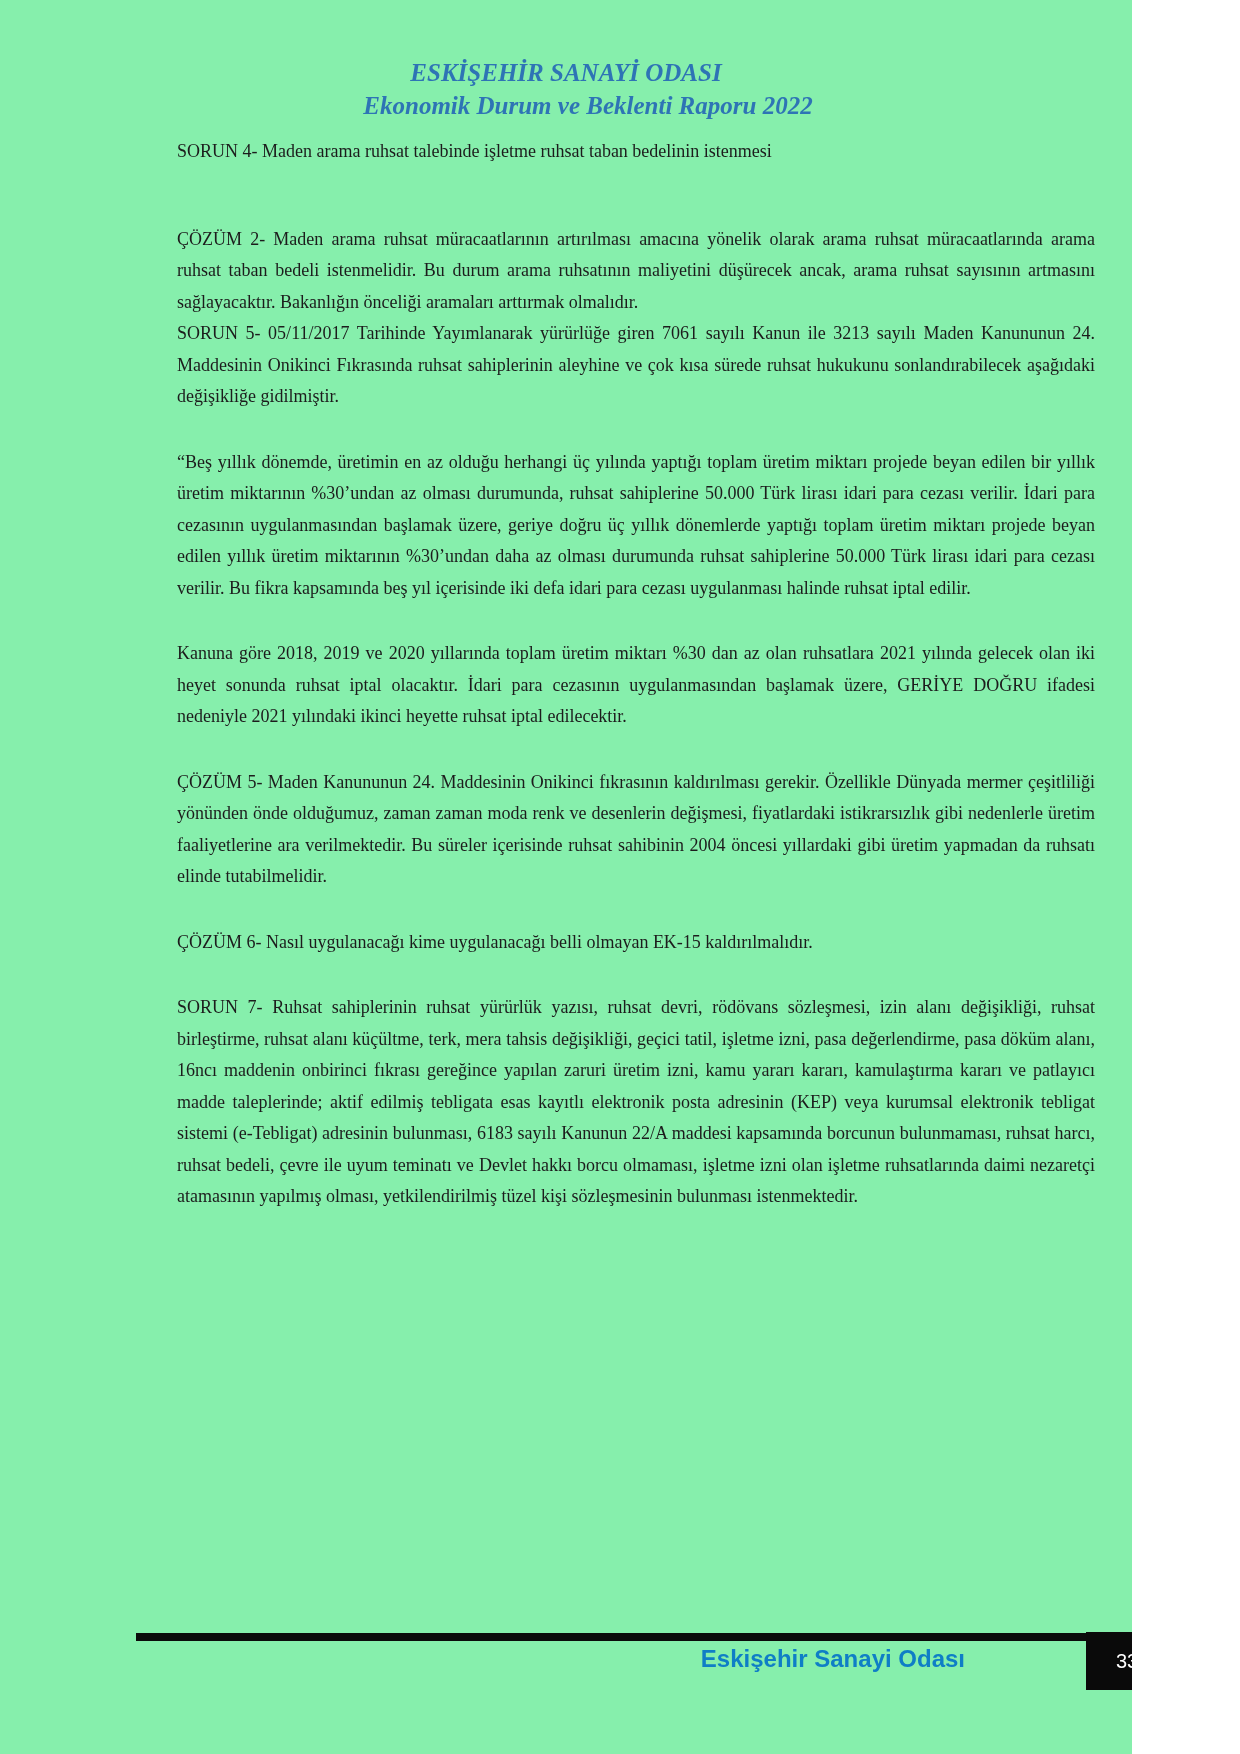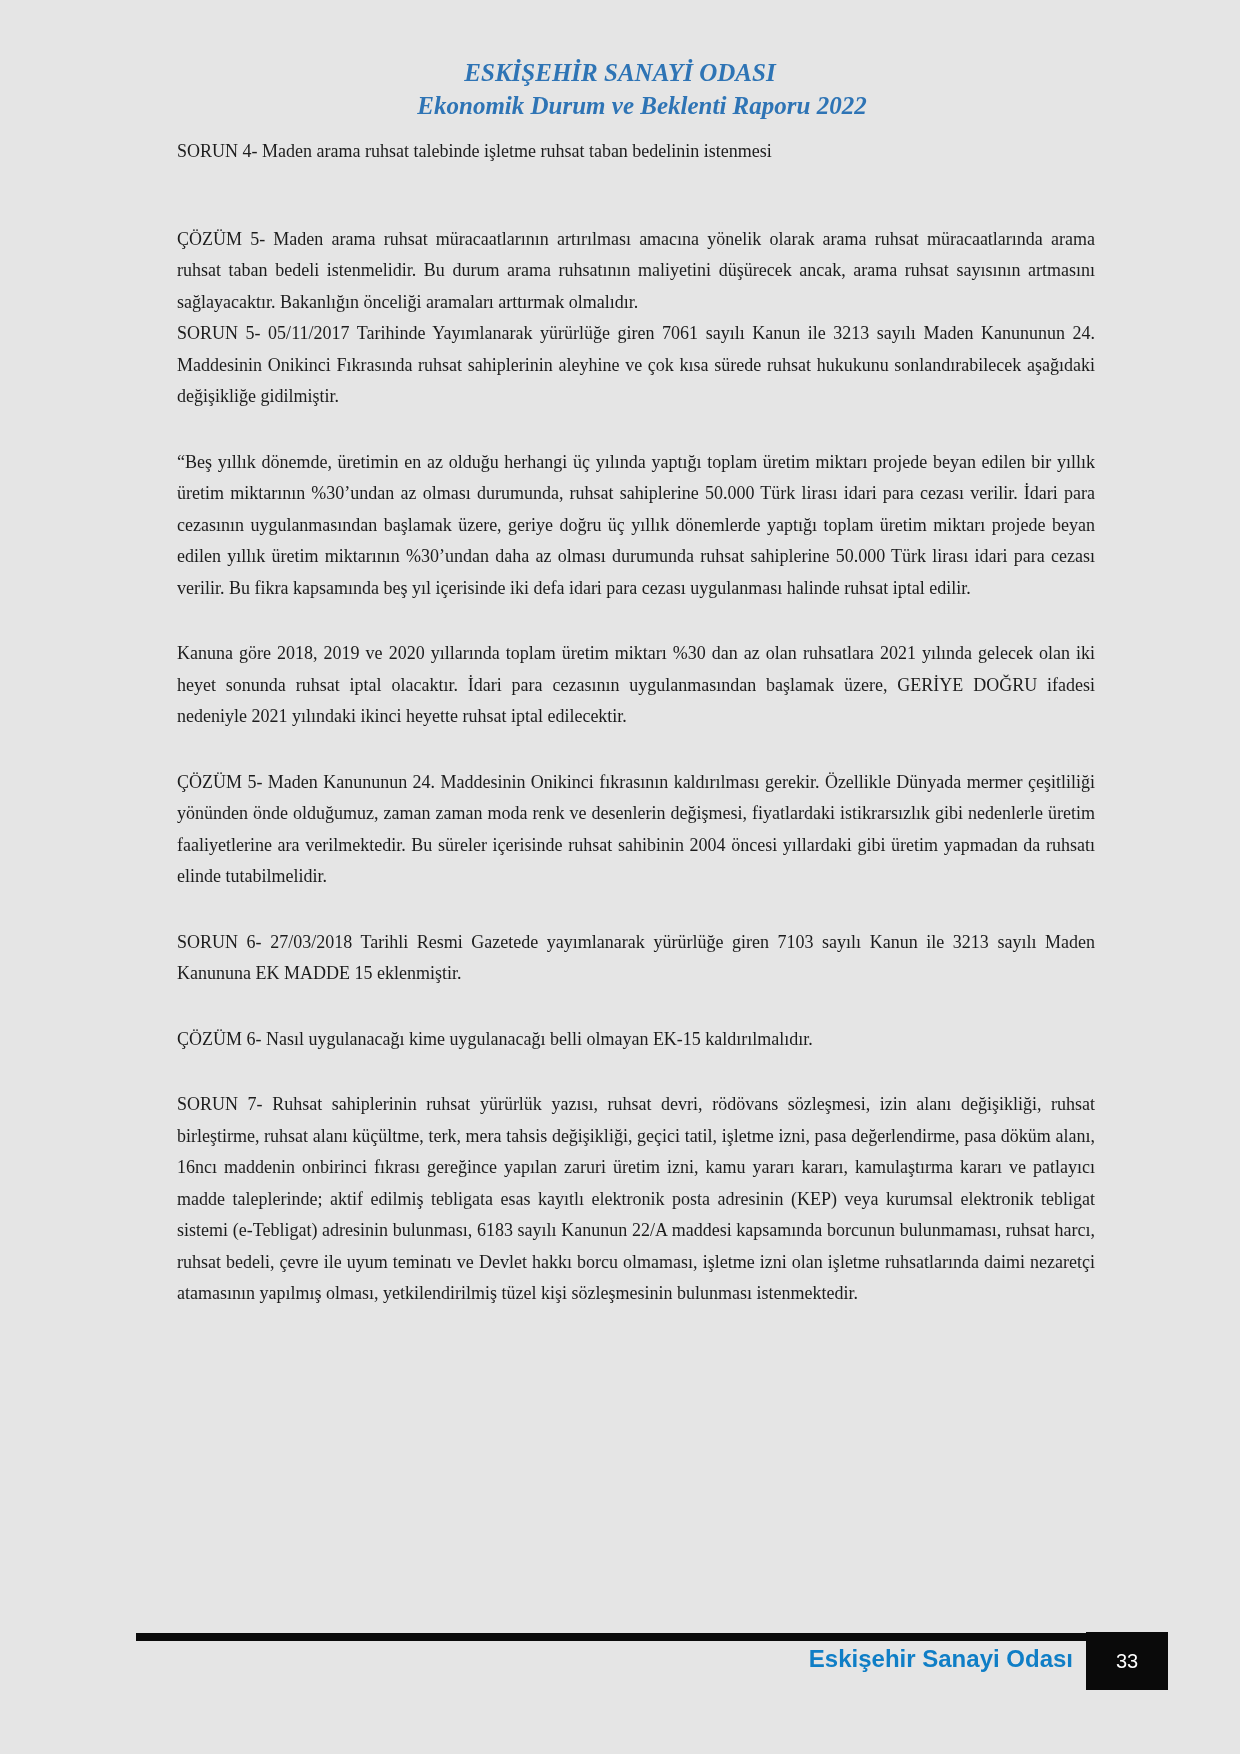--- a/index.html
+++ b/index.html
@@ -2,23 +2,23 @@
 <html lang="tr" style="--header-blue: #2E74B5; --footer-blue: #0F7EC6; --footer-rule: #0B0B0B; --page-box-bg: #0A0A0A; --page-box-text: #FFFFFF; --body-text: #1C1C1C;"><head>
 <meta charset="utf-8">
 <style>
   html, body {
     margin: 0;
     padding: 0;
     background: #ffffff;
   }
   .page {
     position: relative;
-    width: 1240px;
+    width: 1132px;
     height: 1754px;
-    background: #e5e5e5;
+    background: #86efac;
     overflow: hidden;
     font-family: "Liberation Serif", serif;
     color: var(--body-text, #1c1c1c);
   }
   .doc-header {
     padding-top: 56px;
     text-align: center;
     font-style: italic;
     font-weight: 600;
     font-size: 25px;
@@ -83,26 +83,25 @@
 
 <div class="page">
 
   <div class="doc-header">
     <div class="title">ESKİŞEHİR SANAYİ ODASI</div>
     <div class="subtitle">Ekonomik Durum ve Beklenti Raporu 2022</div>
   </div>
 
   <div class="doc-body">
     <p class="heading-line">SORUN 4- Maden arama ruhsat talebinde işletme ruhsat taban bedelinin istenmesi</p>
-    <p class="no-gap-after">ÇÖZÜM 5- Maden arama ruhsat müracaatlarının artırılması amacına yönelik olarak arama ruhsat müracaatlarında arama ruhsat taban bedeli istenmelidir. Bu durum arama ruhsatının maliyetini düşürecek ancak, arama ruhsat sayısının artmasını sağlayacaktır.  Bakanlığın önceliği aramaları arttırmak olmalıdır.</p>
+    <p class="no-gap-after">ÇÖZÜM 2- Maden arama ruhsat müracaatlarının artırılması amacına yönelik olarak arama ruhsat müracaatlarında arama ruhsat taban bedeli istenmelidir. Bu durum arama ruhsatının maliyetini düşürecek ancak, arama ruhsat sayısının artmasını sağlayacaktır.  Bakanlığın önceliği aramaları arttırmak olmalıdır.</p>
     <p>SORUN 5- 05/11/2017 Tarihinde Yayımlanarak yürürlüğe giren 7061 sayılı Kanun ile 3213 sayılı Maden Kanununun 24. Maddesinin Onikinci Fıkrasında ruhsat sahiplerinin aleyhine ve çok kısa sürede ruhsat hukukunu sonlandırabilecek aşağıdaki değişikliğe gidilmiştir.</p>
     <p>“Beş yıllık dönemde, üretimin en az olduğu herhangi üç yılında yaptığı toplam üretim miktarı projede beyan edilen bir yıllık üretim miktarının %30’undan az olması durumunda, ruhsat sahiplerine 50.000 Türk lirası idari para cezası verilir. İdari para cezasının uygulanmasından başlamak üzere, geriye doğru üç yıllık dönemlerde yaptığı toplam üretim miktarı projede beyan edilen yıllık üretim miktarının %30’undan daha az olması durumunda ruhsat sahiplerine 50.000 Türk lirası idari para cezası verilir. Bu fikra kapsamında beş yıl içerisinde iki defa idari para cezası uygulanması halinde ruhsat iptal edilir.</p>
     <p>Kanuna göre 2018, 2019 ve 2020 yıllarında toplam üretim miktarı %30 dan az olan ruhsatlara 2021 yılında gelecek olan iki heyet sonunda ruhsat iptal olacaktır. İdari para cezasının uygulanmasından başlamak üzere, GERİYE DOĞRU ifadesi nedeniyle 2021 yılındaki ikinci heyette ruhsat iptal edilecektir.</p>
     <p>ÇÖZÜM 5- Maden Kanununun 24. Maddesinin Onikinci fıkrasının kaldırılması gerekir. Özellikle Dünyada mermer çeşitliliği yönünden önde olduğumuz, zaman zaman moda renk ve desenlerin değişmesi, fiyatlardaki istikrarsızlık gibi nedenlerle üretim faaliyetlerine ara verilmektedir. Bu süreler içerisinde ruhsat sahibinin 2004 öncesi yıllardaki gibi üretim yapmadan da ruhsatı elinde tutabilmelidir.</p>
-    <p>SORUN 6- 27/03/2018 Tarihli Resmi Gazetede yayımlanarak yürürlüğe giren 7103 sayılı Kanun ile 3213 sayılı Maden Kanununa EK MADDE 15 eklenmiştir.</p>
     <p>ÇÖZÜM 6- Nasıl uygulanacağı kime uygulanacağı belli olmayan EK-15 kaldırılmalıdır.</p>
     <p class="no-gap-after">SORUN 7- Ruhsat sahiplerinin ruhsat yürürlük yazısı, ruhsat devri, rödövans sözleşmesi, izin alanı değişikliği, ruhsat birleştirme, ruhsat alanı küçültme, terk, mera tahsis değişikliği, geçici tatil, işletme izni, pasa değerlendirme, pasa döküm alanı, 16ncı maddenin onbirinci fıkrası gereğince yapılan zaruri üretim izni, kamu yararı kararı, kamulaştırma kararı ve patlayıcı madde taleplerinde; aktif edilmiş tebligata esas kayıtlı elektronik posta adresinin (KEP) veya kurumsal elektronik tebligat sistemi (e-Tebligat) adresinin bulunması, 6183 sayılı Kanunun 22/A maddesi kapsamında borcunun bulunmaması, ruhsat harcı, ruhsat bedeli, çevre ile uyum teminatı ve Devlet hakkı borcu olmaması, işletme izni olan işletme ruhsatlarında daimi nezaretçi atamasının yapılmış olması, yetkilendirilmiş tüzel kişi sözleşmesinin bulunması istenmektedir.</p>
   </div>
 
   <div class="footer-rule"></div>
   <div class="footer-org">Eskişehir Sanayi Odası</div>
   <div class="page-number-box">
     <span>33</span>
   </div>
 

